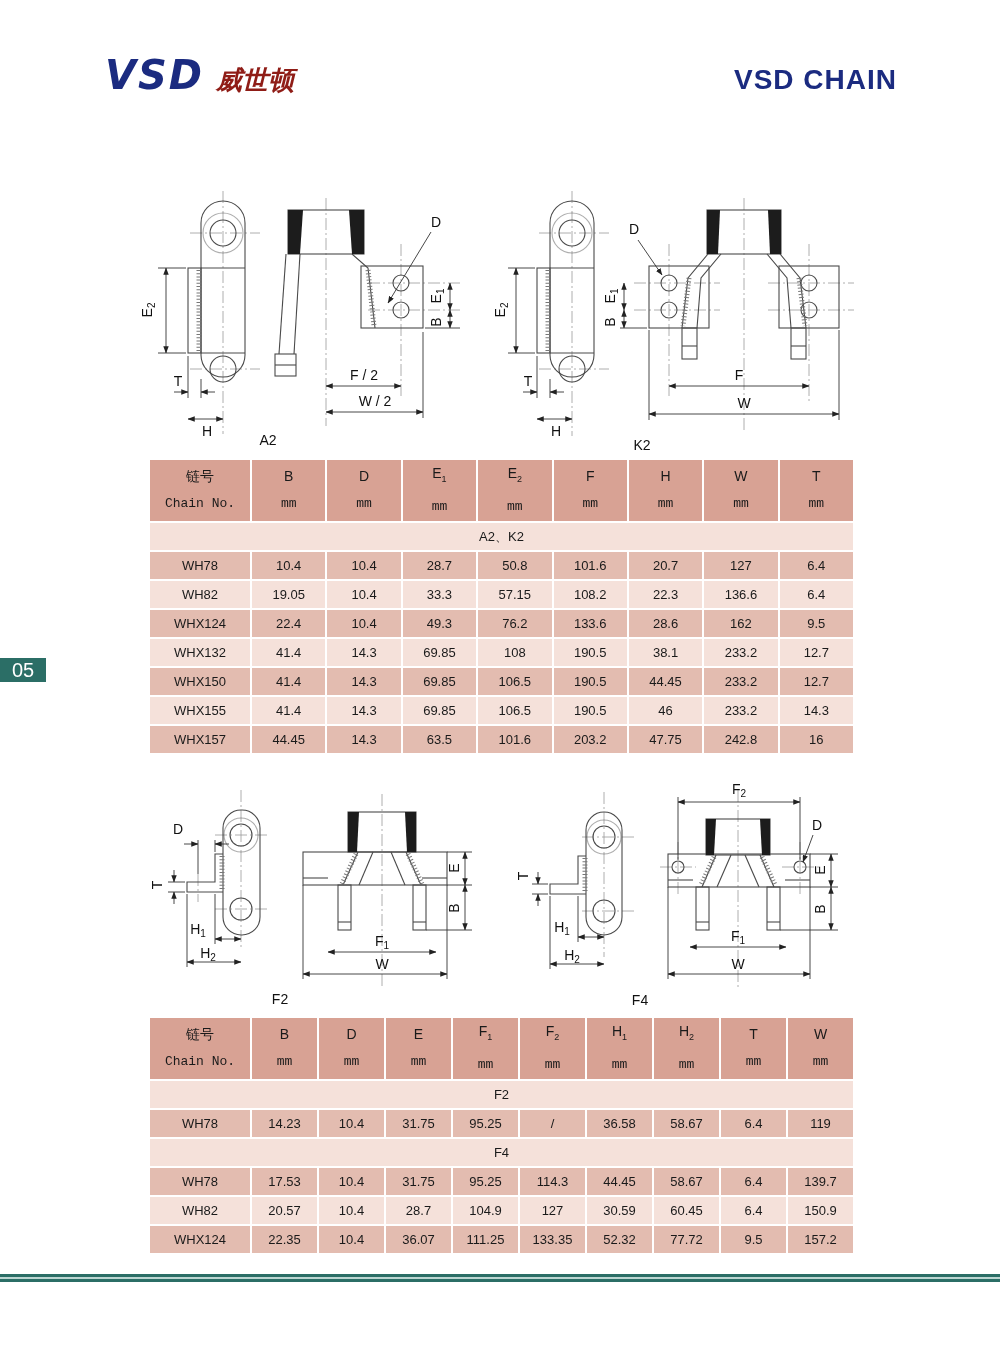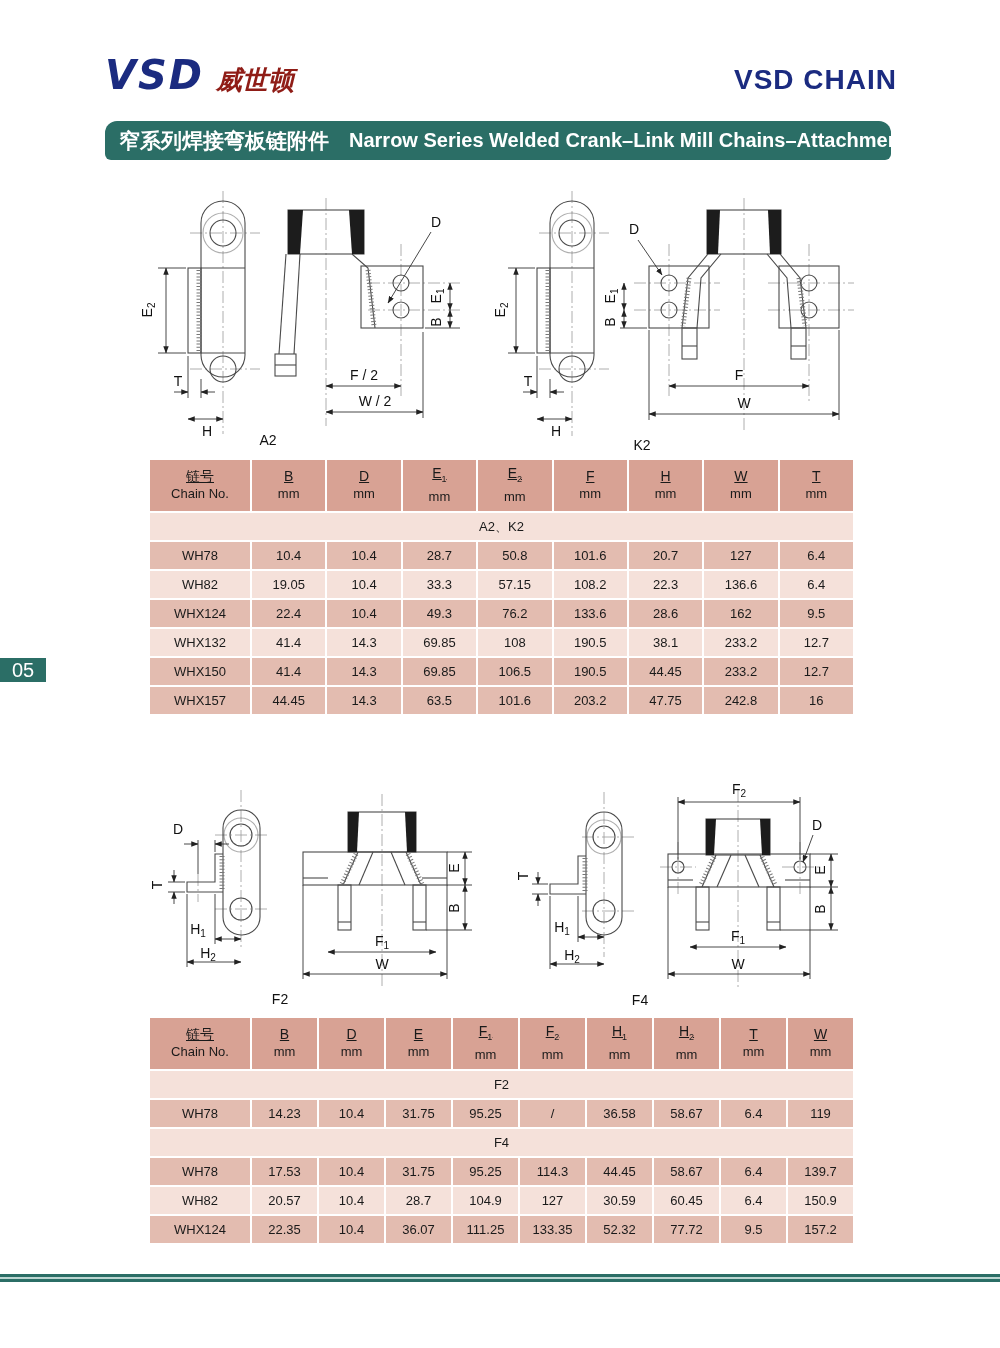--- a/index.html
+++ b/index.html
@@ -25,22 +25,22 @@
   .badge{position:absolute;left:0;top:658px;width:46px;height:24px;background:var(--teal,#2b6e66);
     color:#fff;display:flex;align-items:center;justify-content:center;font-size:20px;}
   
   .rule{position:absolute;left:0;top:1274px;width:1000px;height:8px;
     background:linear-gradient(180deg,var(--teal,#2b6e66) 0 35%,#bcd6d2 35% 60%,var(--teal,#2b6e66) 60% 100%);}
   
   table.spec{position:absolute;left:148px;width:707px;border-collapse:separate;border-spacing:2px;
     table-layout:fixed;font-size:13px;}
   #t1{top:458px;} #t2{top:1016px;}
   table.spec th{background:var(--table-header,#d8a294);font-weight:normal;padding:5px 0 6px;color:#1a1a1a;}
-  table.spec .hl{font-size:14px;line-height:17px;text-decoration:underline;}
-  table.spec .hu{font-size:13px;line-height:16px;margin-top:1px;}
+  table.spec .hl{font-size:14px;line-height:17px;}
+  table.spec .hu{font-size:13px;line-height:16px;margin-top:11px;font-family:Liberation Mono, monospace;}
   table.spec td{text-align:center;height:25px;line-height:25px;padding:1px 0;}
   table.spec tr.sec td{background:var(--row-light,#f5e1da);}
   table.spec tr.dk td{background:var(--row-dark,#e3bcb0);}
   table.spec tr.lt td{background:var(--row-light,#f5e1da);margin-top:12px;}
   sub{font-size:9px;}
   
   svg.diag{position:absolute;overflow:visible;}
   .ol{fill:none;stroke:#4a4a4a;stroke-width:1.1;}
   .cl{fill:none;stroke:#9a9a9a;stroke-width:0.8;stroke-dasharray:12 3 2 3;}
   .dim{fill:none;stroke:#333;stroke-width:0.9;}
@@ -56,24 +56,20 @@
 <div class="page">
 
   <div class="brand">
     <div class="logo">
       <span class="logo-vsd">VSD</span>
       <span class="logo-cjk">威世顿</span>
     </div>
     <div class="brand-right">VSD CHAIN</div>
   </div>
 
-  <div class="banner">
-    <span class="cn">窄系列焊接弯板链附件</span>
-    <span class="en">Narrow Series Welded Crank–Link Mill Chains–Attachments</span>
-  </div>
 
   <svg class="diag" style="left:128px;top:186px;" width="360" height="265" viewBox="0 0 360 265">
     <defs>
       <marker id="ar1" markerWidth="8" markerHeight="6" refX="7.5" refY="3" orient="auto-start-reverse">
         <path d="M0 0 L8 3 L0 6 Z" fill="#222"></path>
       </marker>
     </defs>
     <g class="cl">
       <path d="M95 5 V248"></path>
         <path d="M62 47 H132"></path>
@@ -316,20 +312,31 @@
         <tr class="dk">
           <td>WHX150</td>
           <td>41.4</td>
           <td>14.3</td>
           <td>69.85</td>
           <td>106.5</td>
           <td>190.5</td>
           <td>44.45</td>
           <td>233.2</td>
           <td>12.7</td>
+        </tr>
+        <tr class="lt">
+          <td>WHX155</td>
+          <td>41.4</td>
+          <td>14.3</td>
+          <td>69.85</td>
+          <td>106.5</td>
+          <td>190.5</td>
+          <td>46</td>
+          <td>233.2</td>
+          <td>14.3</td>
         </tr>
         <tr class="dk">
           <td>WHX157</td>
           <td>44.45</td>
           <td>14.3</td>
           <td>63.5</td>
           <td>101.6</td>
           <td>203.2</td>
           <td>47.75</td>
           <td>242.8</td>

